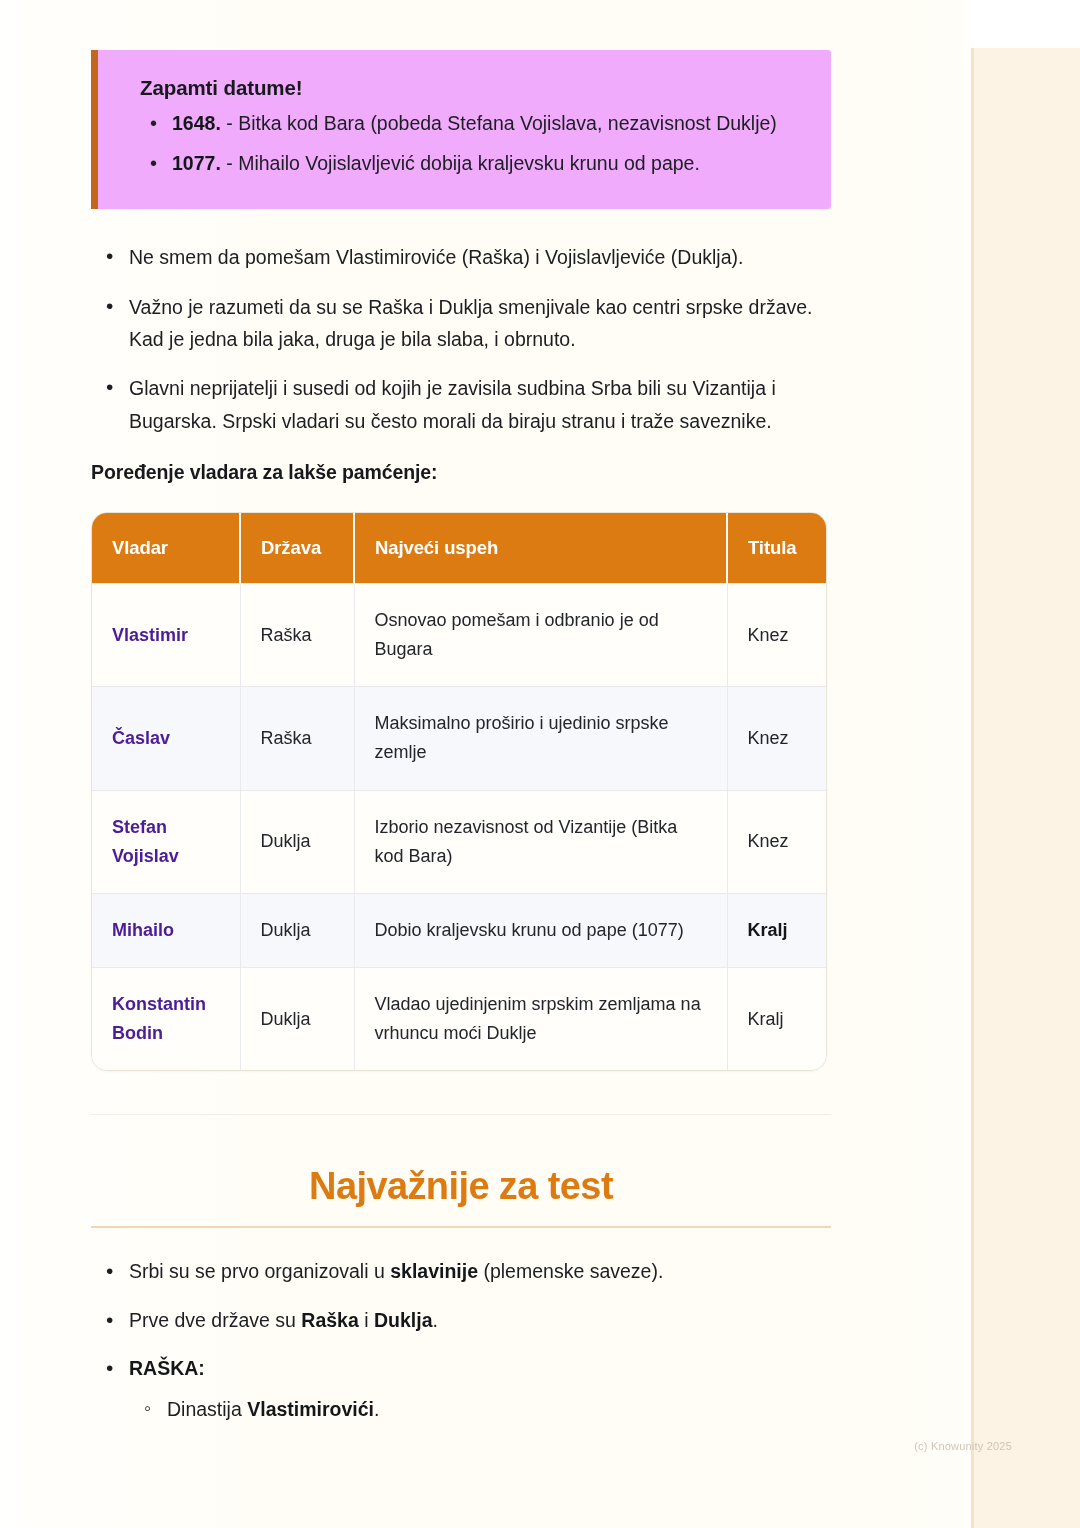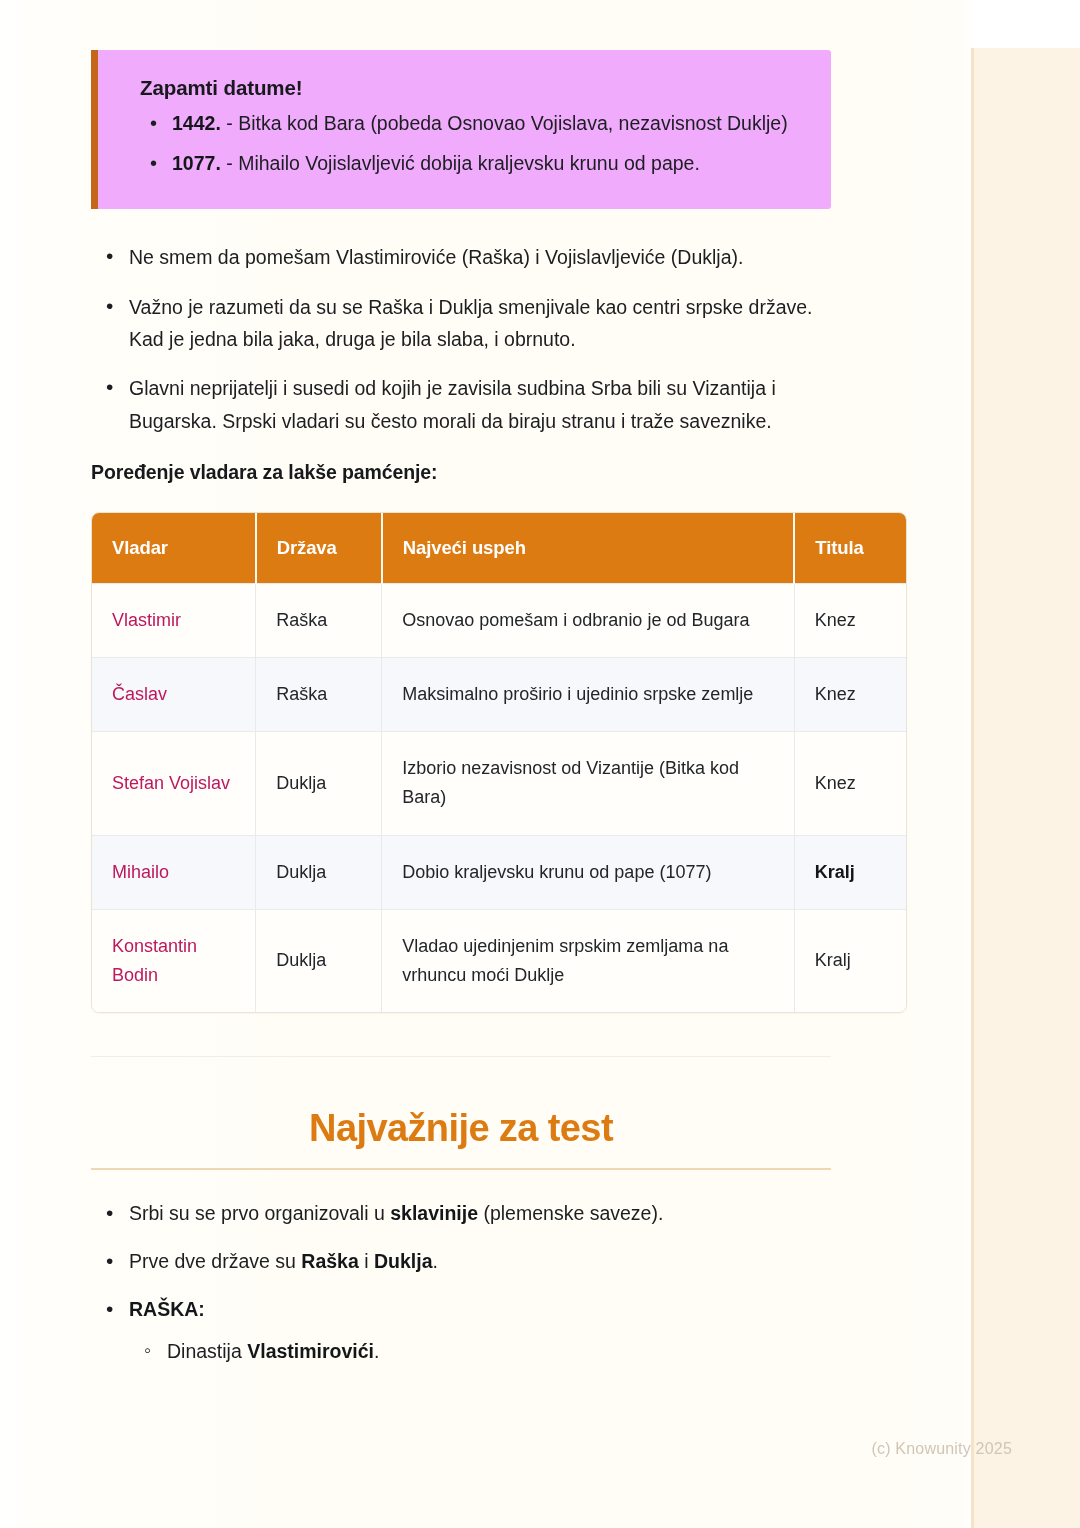--- a/index.html
+++ b/index.html
@@ -124,23 +124,23 @@
     font-size: 19.5px;
     font-weight: 700;
     color: #17191c;
     margin: 24px 0 0 0;
     letter-spacing: -0.1px;
   }
 
   
   .table-wrap {
     margin-top: 28px;
-    width: 816px;
+    width: 736px;
     border: 1px solid #e9e4d8;
-    border-radius: 8px;
+    border-radius: 16px;
     overflow: hidden;
     box-shadow: 0 1px 2px rgba(0,0,0,0.04);
   }
   table.cmp {
     width: 100%;
     border-collapse: collapse;
     table-layout: fixed;
   }
   table.cmp col.c1 { width: 148px; }
   table.cmp col.c2 { width: 114px; }
@@ -164,21 +164,21 @@
     line-height: 1.62;
     color: #22262b;
     padding: 22px 20px;
     border-right: 1px solid #e9eaec;
     border-top: 1px solid #e9eaec;
     vertical-align: middle;
   }
   table.cmp tbody td:last-child { border-right: none; }
   table.cmp tbody tr:nth-child(odd)  td { background: #fffefa; }
   table.cmp tbody tr:nth-child(even) td { background: #f6f8fc; }
-  table.cmp td.ruler { font-weight: 400; color: #be185d; }
+  table.cmp td.ruler { font-weight: 700; color: #4c1d95; }
   table.cmp td.title-strong { font-weight: 700; color: #14171a; }
 
   
   hr.sep {
     border: none;
     border-top: 1px solid #efeee9;
     margin: 43px 0 0 0;
   }
   h1.big-head {
     font-size: 38px;
@@ -232,42 +232,42 @@
     font-size: 20px;
     color: #1c1e21;
   }
   b, strong { font-weight: 700; color: #14171a; }
 
   
   .watermark {
     position: absolute;
     right: 68px;
     top: 1440px;
-    font-size: 16px;
+    font-size: 11px;
     color: #cfc6b8;
     letter-spacing: 0.2px;
     z-index: 4;
     white-space: nowrap;
   }
 </style>
 </head>
 <body>
 
 <div class="bg-base"></div>
 <div class="bg-right-panel"></div>
 <div class="bg-right-rule"></div>
 
 <div class="page">
   <div class="content">
 
     <div class="callout">
       <p class="callout-title">Zapamti datume!</p>
       <ul>
         <li>
-          <b>1442.</b><span> - Bitka kod Bara (pobeda Osnovao Vojislava, nezavisnost Duklje)</span>
+          <b>1648.</b><span> - Bitka kod Bara (pobeda Stefana Vojislava, nezavisnost Duklje)</span>
         </li>
         <li>
           <b>1077.</b><span> - Mihailo Vojislavljević dobija kraljevsku krunu od pape.</span>
         </li>
       </ul>
     </div>
 
     <ul class="main-list">
       <li>Ne smem da pomešam Vlastimiroviće (Raška) i Vojislavljeviće (Duklja).</li>
       <li>Važno je razumeti da su se Raška i Duklja smenjivale kao centri srpske države. Kad je jedna bila jaka, druga je bila slaba, i obrnuto.</li>

